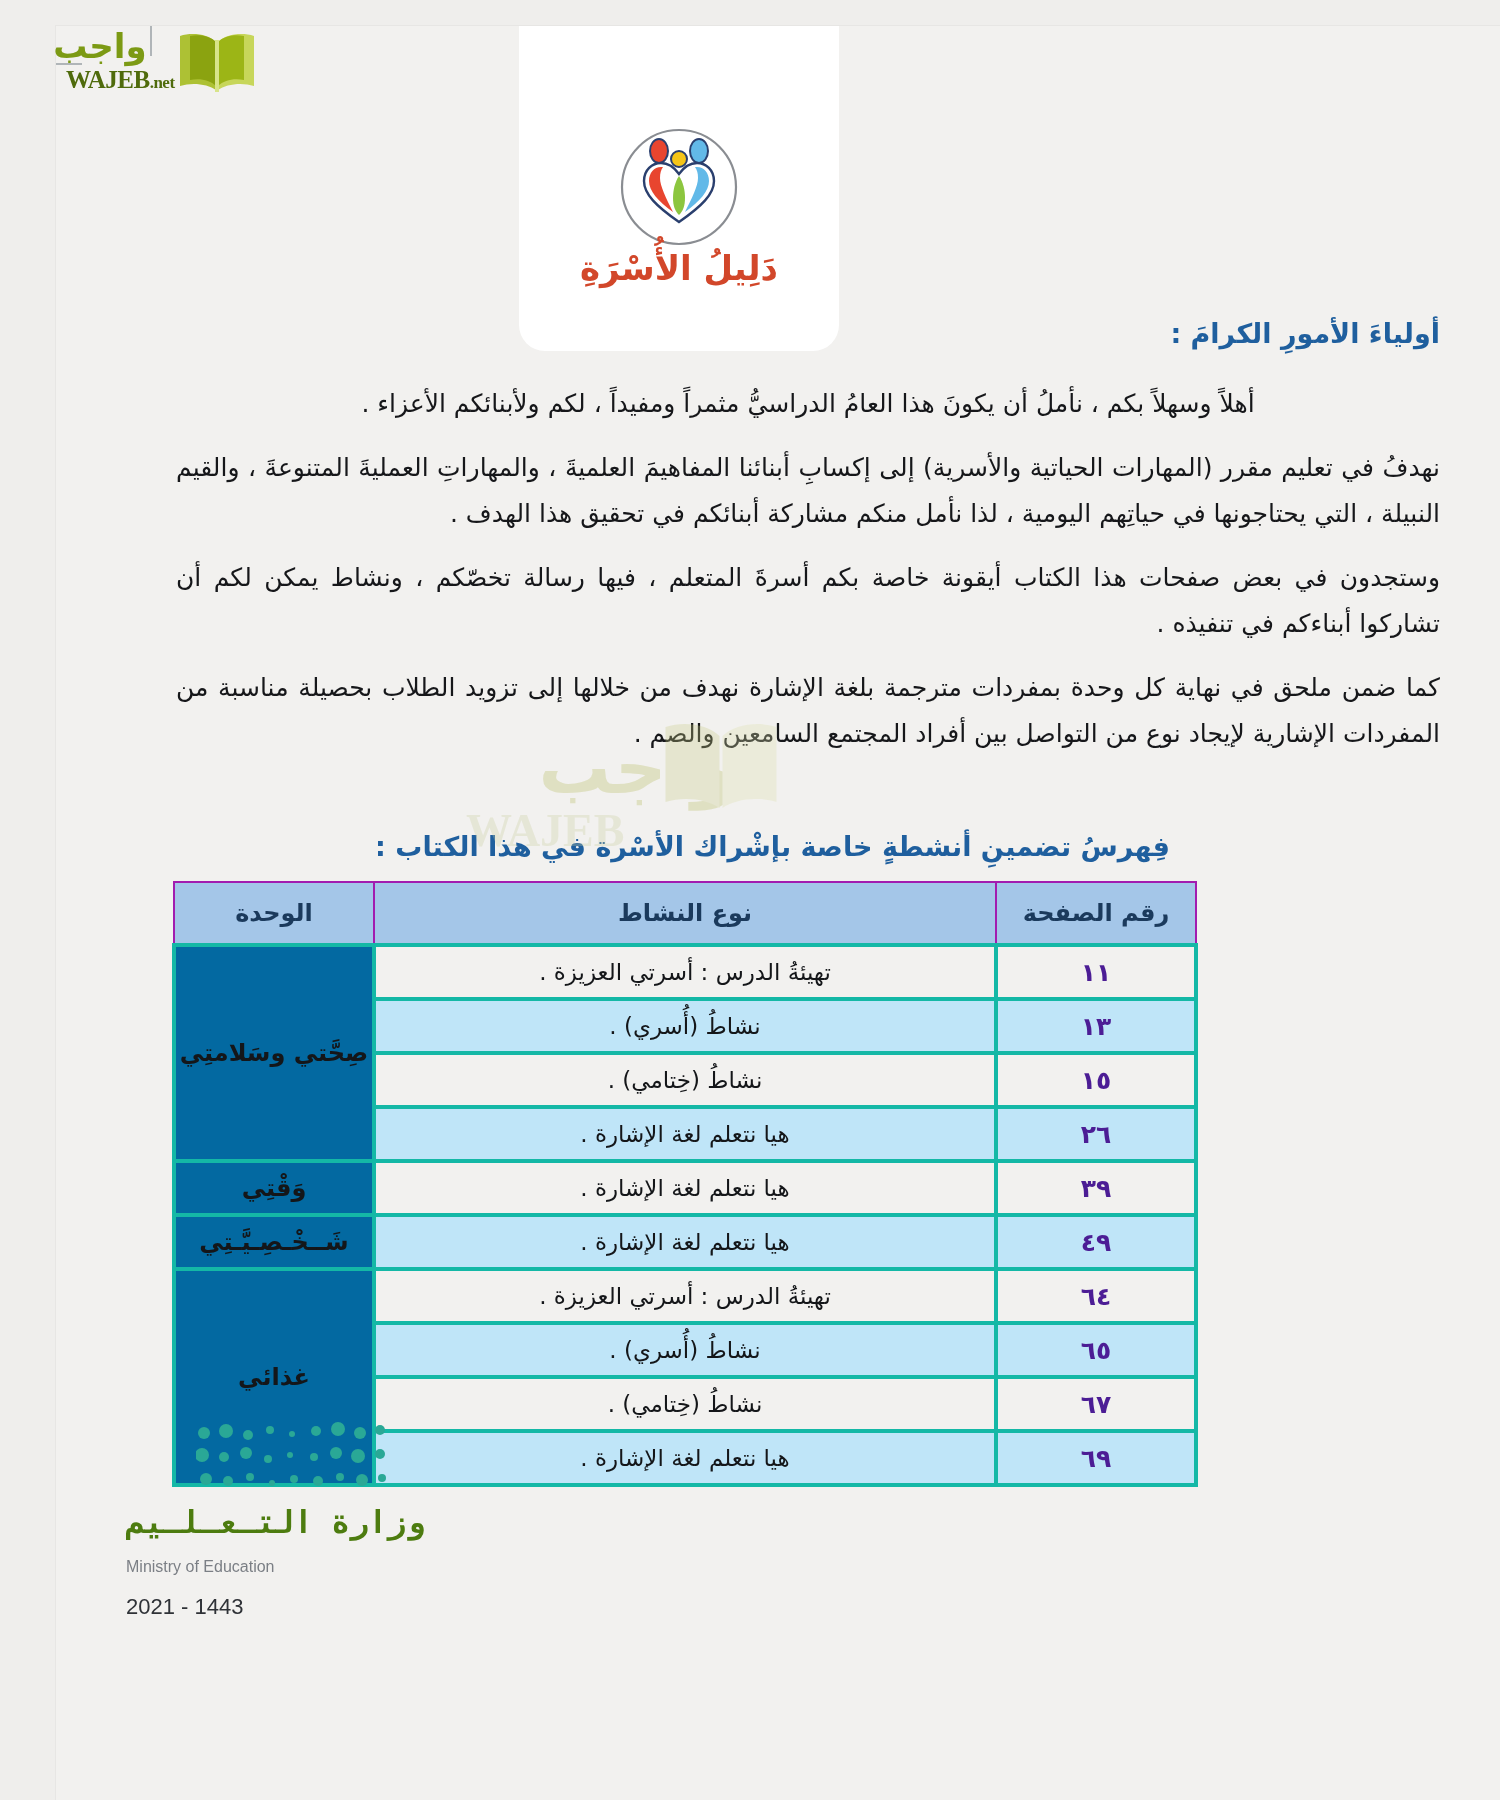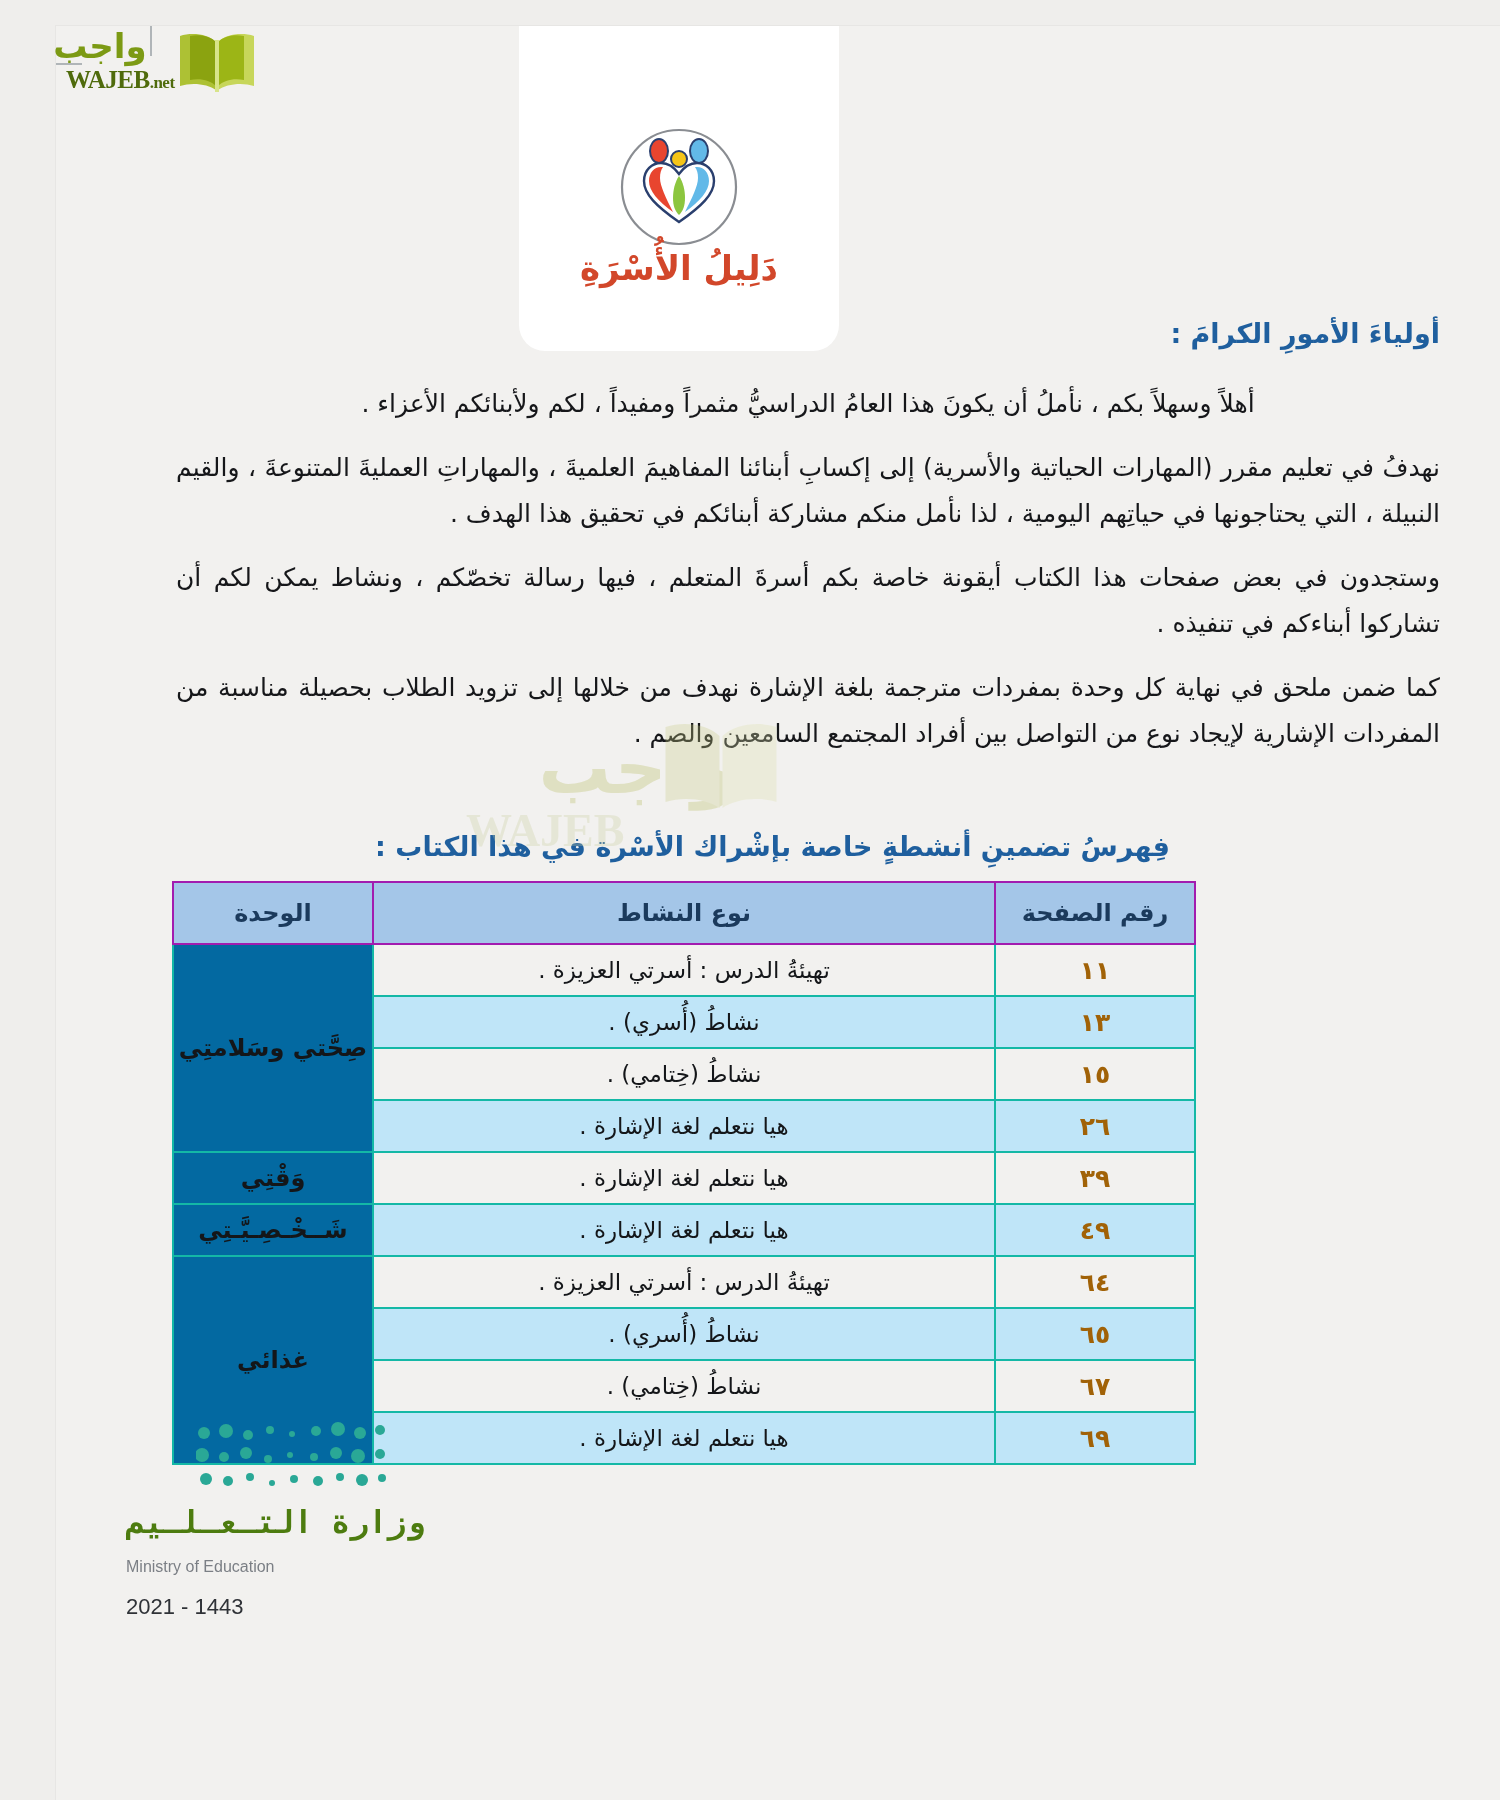--- a/index.html
+++ b/index.html
@@ -64,24 +64,24 @@
     font-family:"DejaVu Sans",sans-serif;
   }
   #activities-table col.c-page{width:200px;}
   #activities-table col.c-act{width:622px;}
   #activities-table col.c-unit{width:200px;}
   #activities-table th{
     background:#a4c6e8;color:#1b3a5c;font-size:24px;font-weight:bold;
     height:58px;border:2px solid #a21caf;text-align:center;
   }
   #activities-table td{
-    height:48px;border:2px solid #14b8a6;text-align:center;
+    height:48px;border:4px solid #14b8a6;text-align:center;
     color:#141619;font-size:23px;
   }
-  #activities-table td.page{font-size:25px;color:#a16207;font-weight:bold;}
+  #activities-table td.page{font-size:25px;color:#4c1d95;font-weight:bold;}
   #activities-table td.act{text-align:center;padding:0 18px;}
   #activities-table tr.odd td.page,#activities-table tr.odd td.act{background:#f2f1ef;}
   #activities-table tr.even td.page,#activities-table tr.even td.act{background:#bfe5f8;}
   #activities-table td.unit{
     background:#0369a1;color:#141619;font-size:24px;font-weight:bold;
     vertical-align:middle;
   }
   
   #watermark{
     position:absolute;left:390px;top:700px;width:420px;height:150px;

